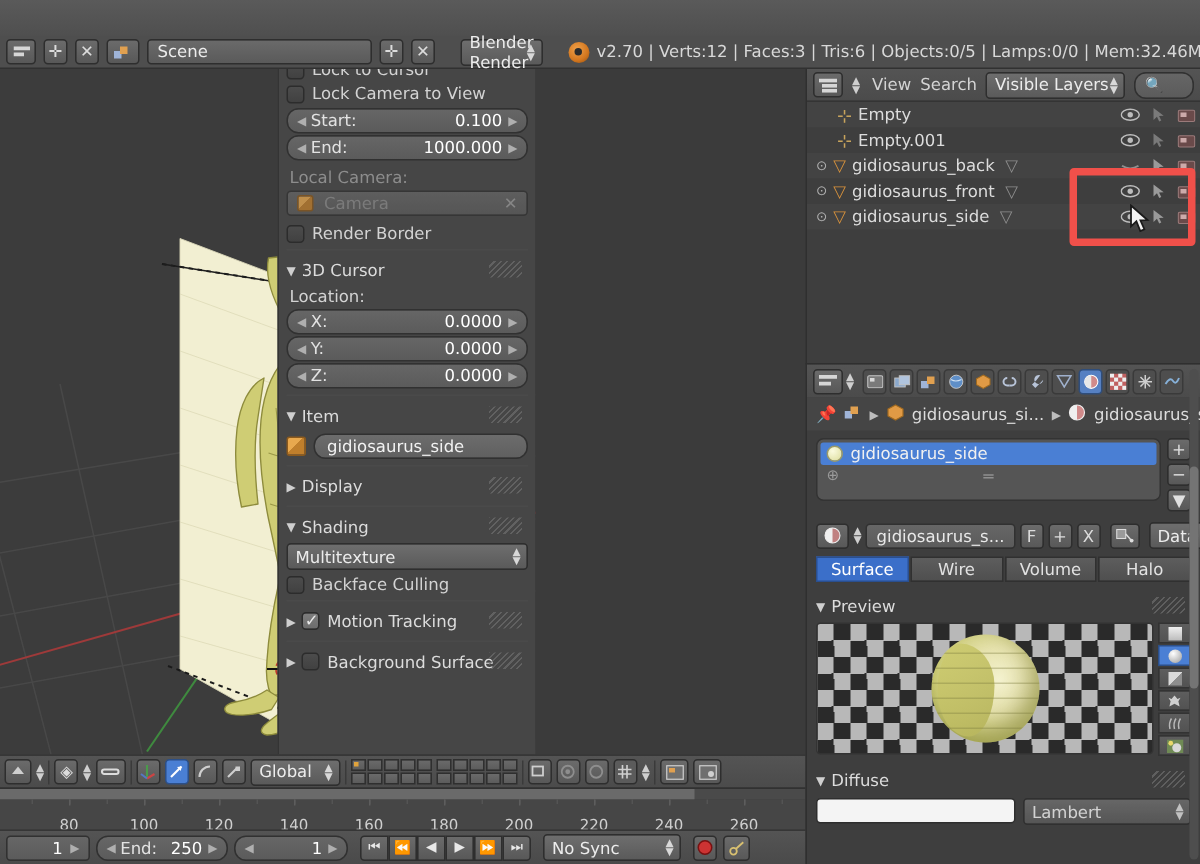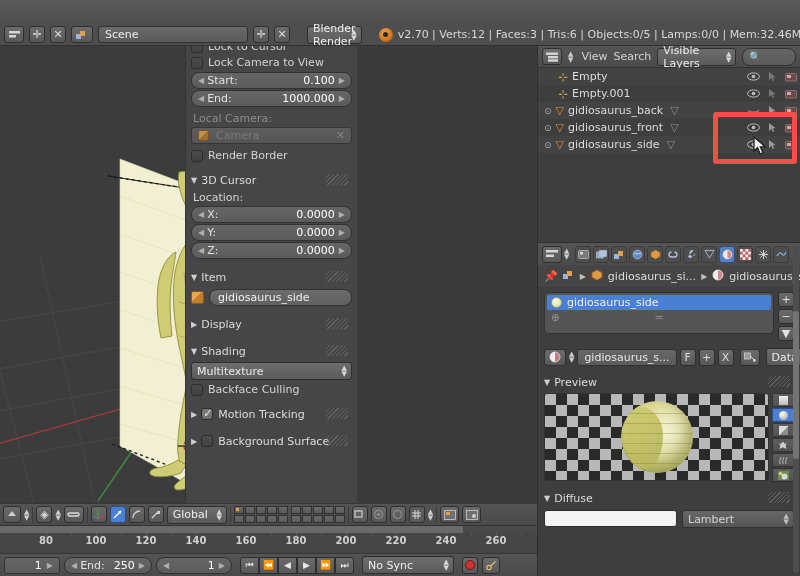--- a/index.html
+++ b/index.html
@@ -215,21 +215,21 @@
   }
 
   
   #timeline {
     position:absolute; left:0; top:525px; width:537px; height:28px;
     background:#3b3b3b; border-top:1px solid #313131; overflow:hidden;
   }
   #tl-top { height:7px; background:#4a4a4a; position:relative; }
   #tl-top .played { position:absolute; left:0; top:0; height:7px; width:463px; background:#6a6a6a;}
   #tl-ruler { position:relative; height:21px; background:#464646; }
-  .tick { position:absolute; top:2px; font-size:10px; color:#cfcfcf; transform:translateX(-50%);font-weight:bold; }
+  .tick { position:absolute; top:12px; font-size:10px; color:#cfcfcf; transform:translateX(-50%); }
   .tickmark { position:absolute; top:0; width:1px; height:4px; background:#5e5e5e; }
   #bottombar {
     position:absolute; left:0; top:553px; width:537px; height:23px;
     background:linear-gradient(#545454,#4a4a4a);
     border-top:1px solid #363636;
     display:flex; align-items:center; gap:4px; padding:0 4px;
   }
   .playbtn {
     width:19px;height:17px;border:1px solid #2e2e2e;
     background:linear-gradient(#6b6b6b,#585858);
@@ -701,21 +701,21 @@
       <div class="icnbtn" style="width:20px">
         <svg width="12" height="10" viewBox="0 0 12 10">
             <rect x="0" y="0.5" width="12" height="2.4" fill="#d6d6d6"></rect>
             <rect x="2" y="4" width="10" height="2.4" fill="#d6d6d6"></rect>
             <rect x="2" y="7.3" width="10" height="2.4" fill="#d6d6d6"></rect>
           </svg>
       </div>
       <span class="updown" style="position:static;font-size:7px;line-height:6px;color:#cfcfcf">▲<br>▼</span>
       <span style="margin-left:2px">View</span>
       <span>Search</span>
-      <div class="dd" style="width:79px">
+      <div class="dd" style="width:93px">
         <span>Visible Layers</span>
         <span class="updown">▲<br>▼</span>
       </div>
       <div class="field" style="flex:1;height:18px">
         <span style="font-size:10px;color:#cfcfcf">🔍</span>
       </div>
     </div>
 
     <div>
 
@@ -980,20 +980,26 @@
               <line x1="6.5" y1="4" x2="10" y2="8" stroke="#ddd" stroke-width="1"></line>
               <circle cx="10.4" cy="8.4" r="1.3" fill="#ddd"></circle>
             </svg>
         </div>
         <div class="dd" style="width:52px;margin-left:3px">
           <span>Data</span>
           <span class="updown">▲<br>▼</span>
         </div>
       </div>
 
+      <div class="ttabs" style="margin-top:5px">
+        <div class="ttab on">Surface</div>
+        <div class="ttab">Wire</div>
+        <div class="ttab">Volume</div>
+        <div class="ttab">Halo</div>
+      </div>
 
       <div class="panel-head" style="margin-top:7px">
         <span class="tri">▼</span>
         <span>Preview</span>
         <span class="grip"></span>
       </div>
       <div style="display:flex;gap:3px;margin-top:2px">
         <div id="preview" style="flex:1">
           <div class="ball">
             <div class="blob"></div>

